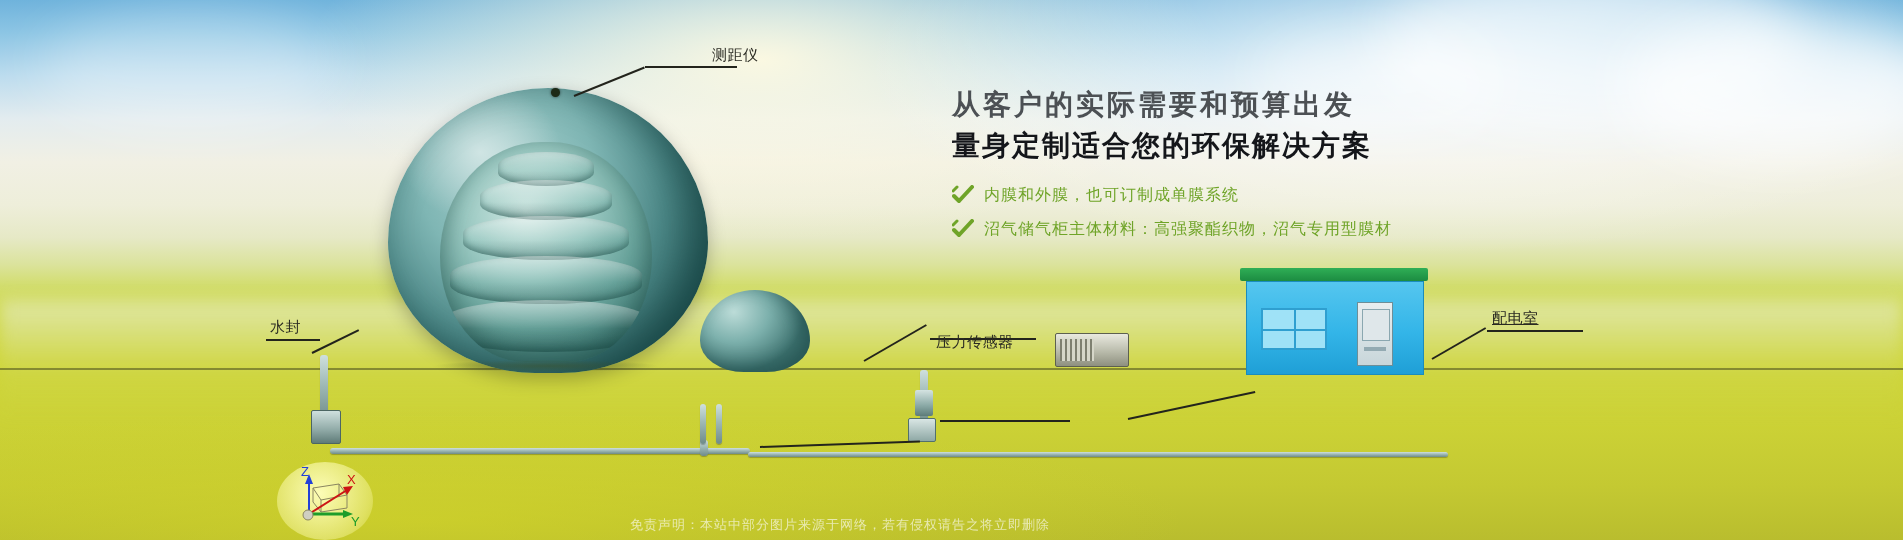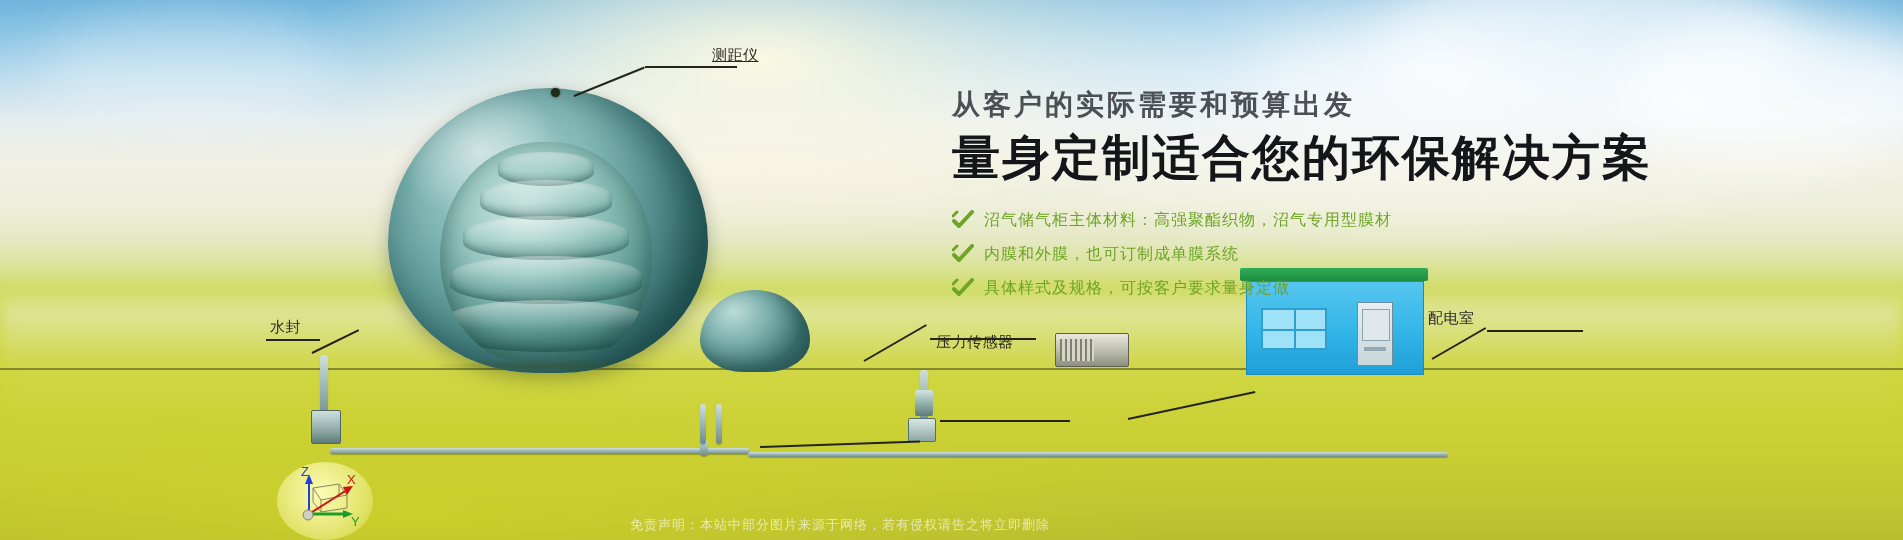--- a/index.html
+++ b/index.html
@@ -104,21 +104,21 @@
 
   .valve{position:absolute;width:18px;height:26px;background:linear-gradient(to bottom,#d4e3e1,#8aa9a6 60%,#5d7c79);border-radius:2px;}
 
   
   .gizmo{position:absolute;left:277px;top:462px;width:96px;height:78px;border-radius:50%;
     background:radial-gradient(circle at 45% 40%, rgba(255,255,190,.95), rgba(240,240,140,.55) 70%, rgba(230,230,110,0) 100%);}
 
   
   .copy{position:absolute;left:952px;top:88px;width:760px;}
   .subtitle{font-size:28px;color:#4c5054;letter-spacing:3px;font-weight:700;line-height:1.2;}
-  .title{font-size:48px;color:#14161a;font-weight:bold;letter-spacing:2px;line-height:1.25;margin-top:6px;
+  .title{font-size:28px;color:#14161a;font-weight:bold;letter-spacing:2px;line-height:1.25;margin-top:6px;
          text-shadow:0 1px 0 rgba(255,255,255,.35);}
   .bullets{margin-top:22px;}
   .bullet{display:flex;align-items:center;margin-bottom:13px;}
   .tick{width:22px;height:20px;margin-right:10px;flex:0 0 auto;}
   .bullet-text{font-size:16px;color:#6fa428;letter-spacing:1px;}
 
   
   .disclaimer{position:absolute;left:0;top:516px;width:1680px;text-align:center;
     font-size:13px;color:rgba(255,255,255,.62);letter-spacing:1px;}
 </style>
@@ -147,21 +147,21 @@
         <div class="ring r4"></div>
         <div class="ring r5"></div>
       </div>
     </div>
     <div class="dome-base"></div>
     <div class="apex-dot"></div>
     <div class="dome2"></div>
 
     <div class="leader" style="left:574px;top:95px;width:76px;transform:rotate(-22deg);"></div>
     <div class="leader" style="left:645px;top:66px;width:92px;"></div>
-    <div class="label" style="left:712px;top:46px;text-decoration:underline;">测距仪</div>
+    <div class="label" style="left:712px;top:46px;">测距仪</div>
 
     <div class="pipe" style="left:320px;top:355px;width:8px;height:66px;"></div>
     <div class="box-unit" style="left:311px;top:410px;width:28px;height:32px;background:linear-gradient(to bottom,#cfe0de,#8fa9a6 60%,#5f7b78);border:1px solid #4c6663;"></div>
     <div class="leader" style="left:312px;top:352px;width:52px;transform:rotate(-26deg);"></div>
     <div class="leader" style="left:266px;top:339px;width:54px;"></div>
     <div class="label" style="left:270px;top:318px;">水封</div>
 
     <div class="pipe" style="left:920px;top:370px;width:8px;height:54px;"></div>
     <div class="valve" style="left:915px;top:390px;"></div>
     <div class="box-unit" style="left:908px;top:418px;width:26px;height:22px;background:linear-gradient(to bottom,#d9e6e4,#8ea8a5);border:1px solid #52706d;"></div>
@@ -178,21 +178,21 @@
       <div class="hut-body">
         <div class="hut-win"></div>
         <div class="hut-door">
           <div class="hut-panel"></div>
           <div class="hut-knob"></div>
         </div>
       </div>
     </div>
     <div class="leader" style="left:1432px;top:358px;width:62px;transform:rotate(-30deg);"></div>
     <div class="leader" style="left:1487px;top:330px;width:96px;"></div>
-    <div class="label" style="left:1428px;top:309px;">配电室</div>
+    <div class="label" style="left:1492px;top:309px;text-decoration:underline;">配电室</div>
 
     <div class="pipe" style="left:330px;top:448px;width:420px;height:6px;"></div>
     <div class="pipe" style="left:700px;top:440px;width:8px;height:16px;"></div>
     <div class="pipe" style="left:700px;top:404px;width:6px;height:40px;"></div>
     <div class="pipe" style="left:716px;top:404px;width:6px;height:40px;"></div>
     <div class="pipe" style="left:748px;top:452px;width:700px;height:5px;"></div>
     <div class="leader" style="left:940px;top:420px;width:130px;"></div>
     <div class="leader" style="left:1128px;top:418px;width:130px;transform:rotate(-12deg);"></div>
     <div class="leader" style="left:760px;top:446px;width:160px;transform:rotate(-2deg);"></div>
 
@@ -223,37 +223,28 @@
     <div class="title">量身定制适合您的环保解决方案</div>
 
     <div class="bullets">
       <div class="bullet">
         <span class="tick">
           <svg width="22" height="20" viewBox="0 0 22 20">
               <path d="M2 11 L7 16 L20 2" stroke="#6fa428" stroke-width="4" fill="none" stroke-linecap="round" stroke-linejoin="round"></path>
               <path d="M1 6 L5 2" stroke="#6fa428" stroke-width="3" fill="none" stroke-linecap="round"></path>
             </svg>
         </span>
-        <span class="bullet-text">沼气储气柜主体材料：高强聚酯织物，沼气专用型膜材</span>
+        <span class="bullet-text">内膜和外膜，也可订制成单膜系统</span>
       </div>
       <div class="bullet">
         <span class="tick">
           <svg width="22" height="20" viewBox="0 0 22 20">
               <path d="M2 11 L7 16 L20 2" stroke="#6fa428" stroke-width="4" fill="none" stroke-linecap="round" stroke-linejoin="round"></path>
               <path d="M1 6 L5 2" stroke="#6fa428" stroke-width="3" fill="none" stroke-linecap="round"></path>
             </svg>
         </span>
-        <span class="bullet-text">内膜和外膜，也可订制成单膜系统</span>
-      </div>
-      <div class="bullet">
-        <span class="tick">
-          <svg width="22" height="20" viewBox="0 0 22 20">
-              <path d="M2 11 L7 16 L20 2" stroke="#6fa428" stroke-width="4" fill="none" stroke-linecap="round" stroke-linejoin="round"></path>
-              <path d="M1 6 L5 2" stroke="#6fa428" stroke-width="3" fill="none" stroke-linecap="round"></path>
-            </svg>
-        </span>
-        <span class="bullet-text">具体样式及规格，可按客户要求量身定做</span>
+        <span class="bullet-text">沼气储气柜主体材料：高强聚酯织物，沼气专用型膜材</span>
       </div>
     </div>
   </div>
 
   <div class="disclaimer">免责声明：本站中部分图片来源于网络，若有侵权请告之将立即删除</div>
 </div>
 
 </body></html>

